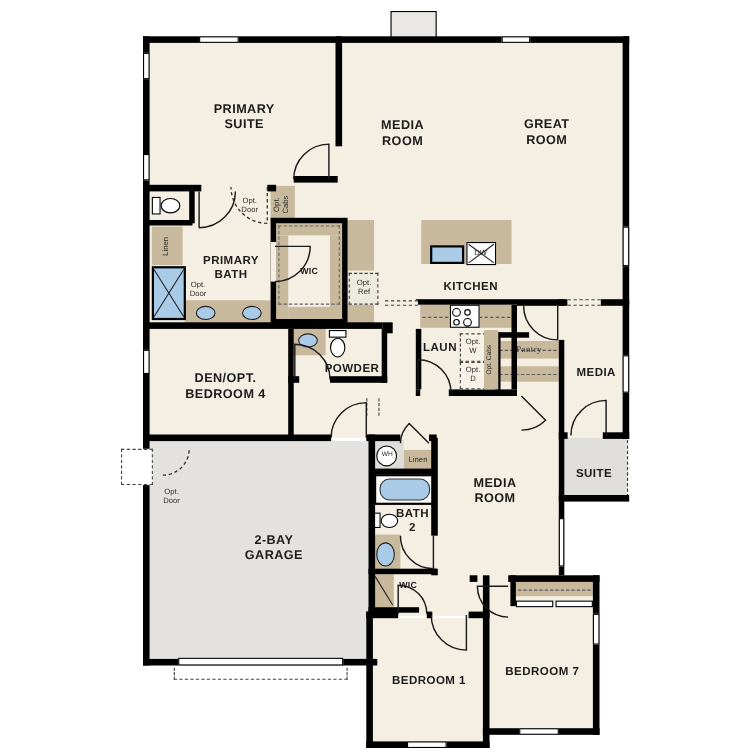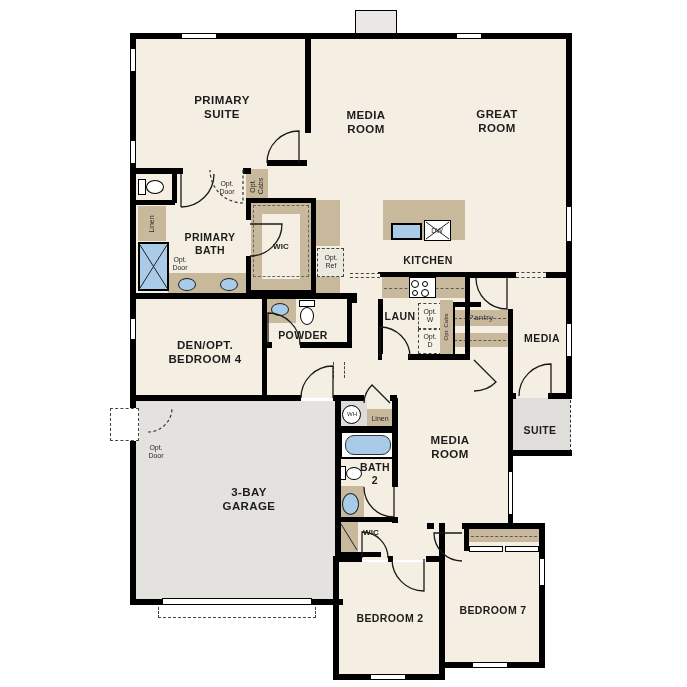--- a/index.html
+++ b/index.html
@@ -211,33 +211,33 @@
 SUITE</div>
   <div class="lbl big" style="left:366px;top:122px;">MEDIA
 ROOM</div>
   <div class="lbl big" style="left:497px;top:121px;">GREAT
 ROOM</div>
   <div class="lbl med" style="left:210px;top:244px;">PRIMARY
 BATH</div>
   <div class="lbl small" style="left:281px;top:247px;">WIC</div>
   <div class="lbl med" style="left:428px;top:261px;">KITCHEN</div>
   <div class="lbl med" style="left:400px;top:317px;">LAUN</div>
-  <div class="lbl t8" style="left:481px;top:318px;">Pantry</div>
-  <div class="lbl med" style="left:303px;top:336px;">POWDER</div>
+  <div class="lbl t8" style="left:481px;top:318px;font-family:Liberation Serif, serif;">Pantry</div>
+  <div class="lbl med" style="left:320px;top:336px;">POWDER</div>
   <div class="lbl big" style="left:205px;top:352px;">DEN/OPT.
 BEDROOM 4</div>
   <div class="lbl med" style="left:542px;top:339px;">MEDIA</div>
-  <div class="lbl big" style="left:249px;top:499px;">3-BAY
+  <div class="lbl big" style="left:249px;top:499px;">2-BAY
 GARAGE</div>
   <div class="lbl big" style="left:450px;top:447px;">MEDIA
 ROOM</div>
   <div class="lbl med" style="left:375px;top:474px;">BATH
 2</div>
   <div class="lbl small" style="left:371px;top:533px;">WIC</div>
-  <div class="lbl med" style="left:390px;top:619px;">BEDROOM 2</div>
+  <div class="lbl med" style="left:390px;top:619px;">BEDROOM 1</div>
   <div class="lbl med" style="left:493px;top:611px;">BEDROOM 7</div>
   <div class="lbl med" style="left:540px;top:431px;">SUITE</div>
   <div class="lbl tiny" style="left:437px;top:231px;">DW</div>
   <div class="lbl tiny t6" style="left:352px;top:414px;">WH</div>
   <div class="lbl tiny" style="left:380px;top:419px;">Linen</div>
   <div class="lbl tiny vert" style="left:152px;top:224px;">Linen</div>
   <div class="lbl tiny" style="left:227px;top:188px;">Opt.
 Door</div>
   <div class="lbl tiny" style="left:180px;top:264px;">Opt.
 Door</div>

